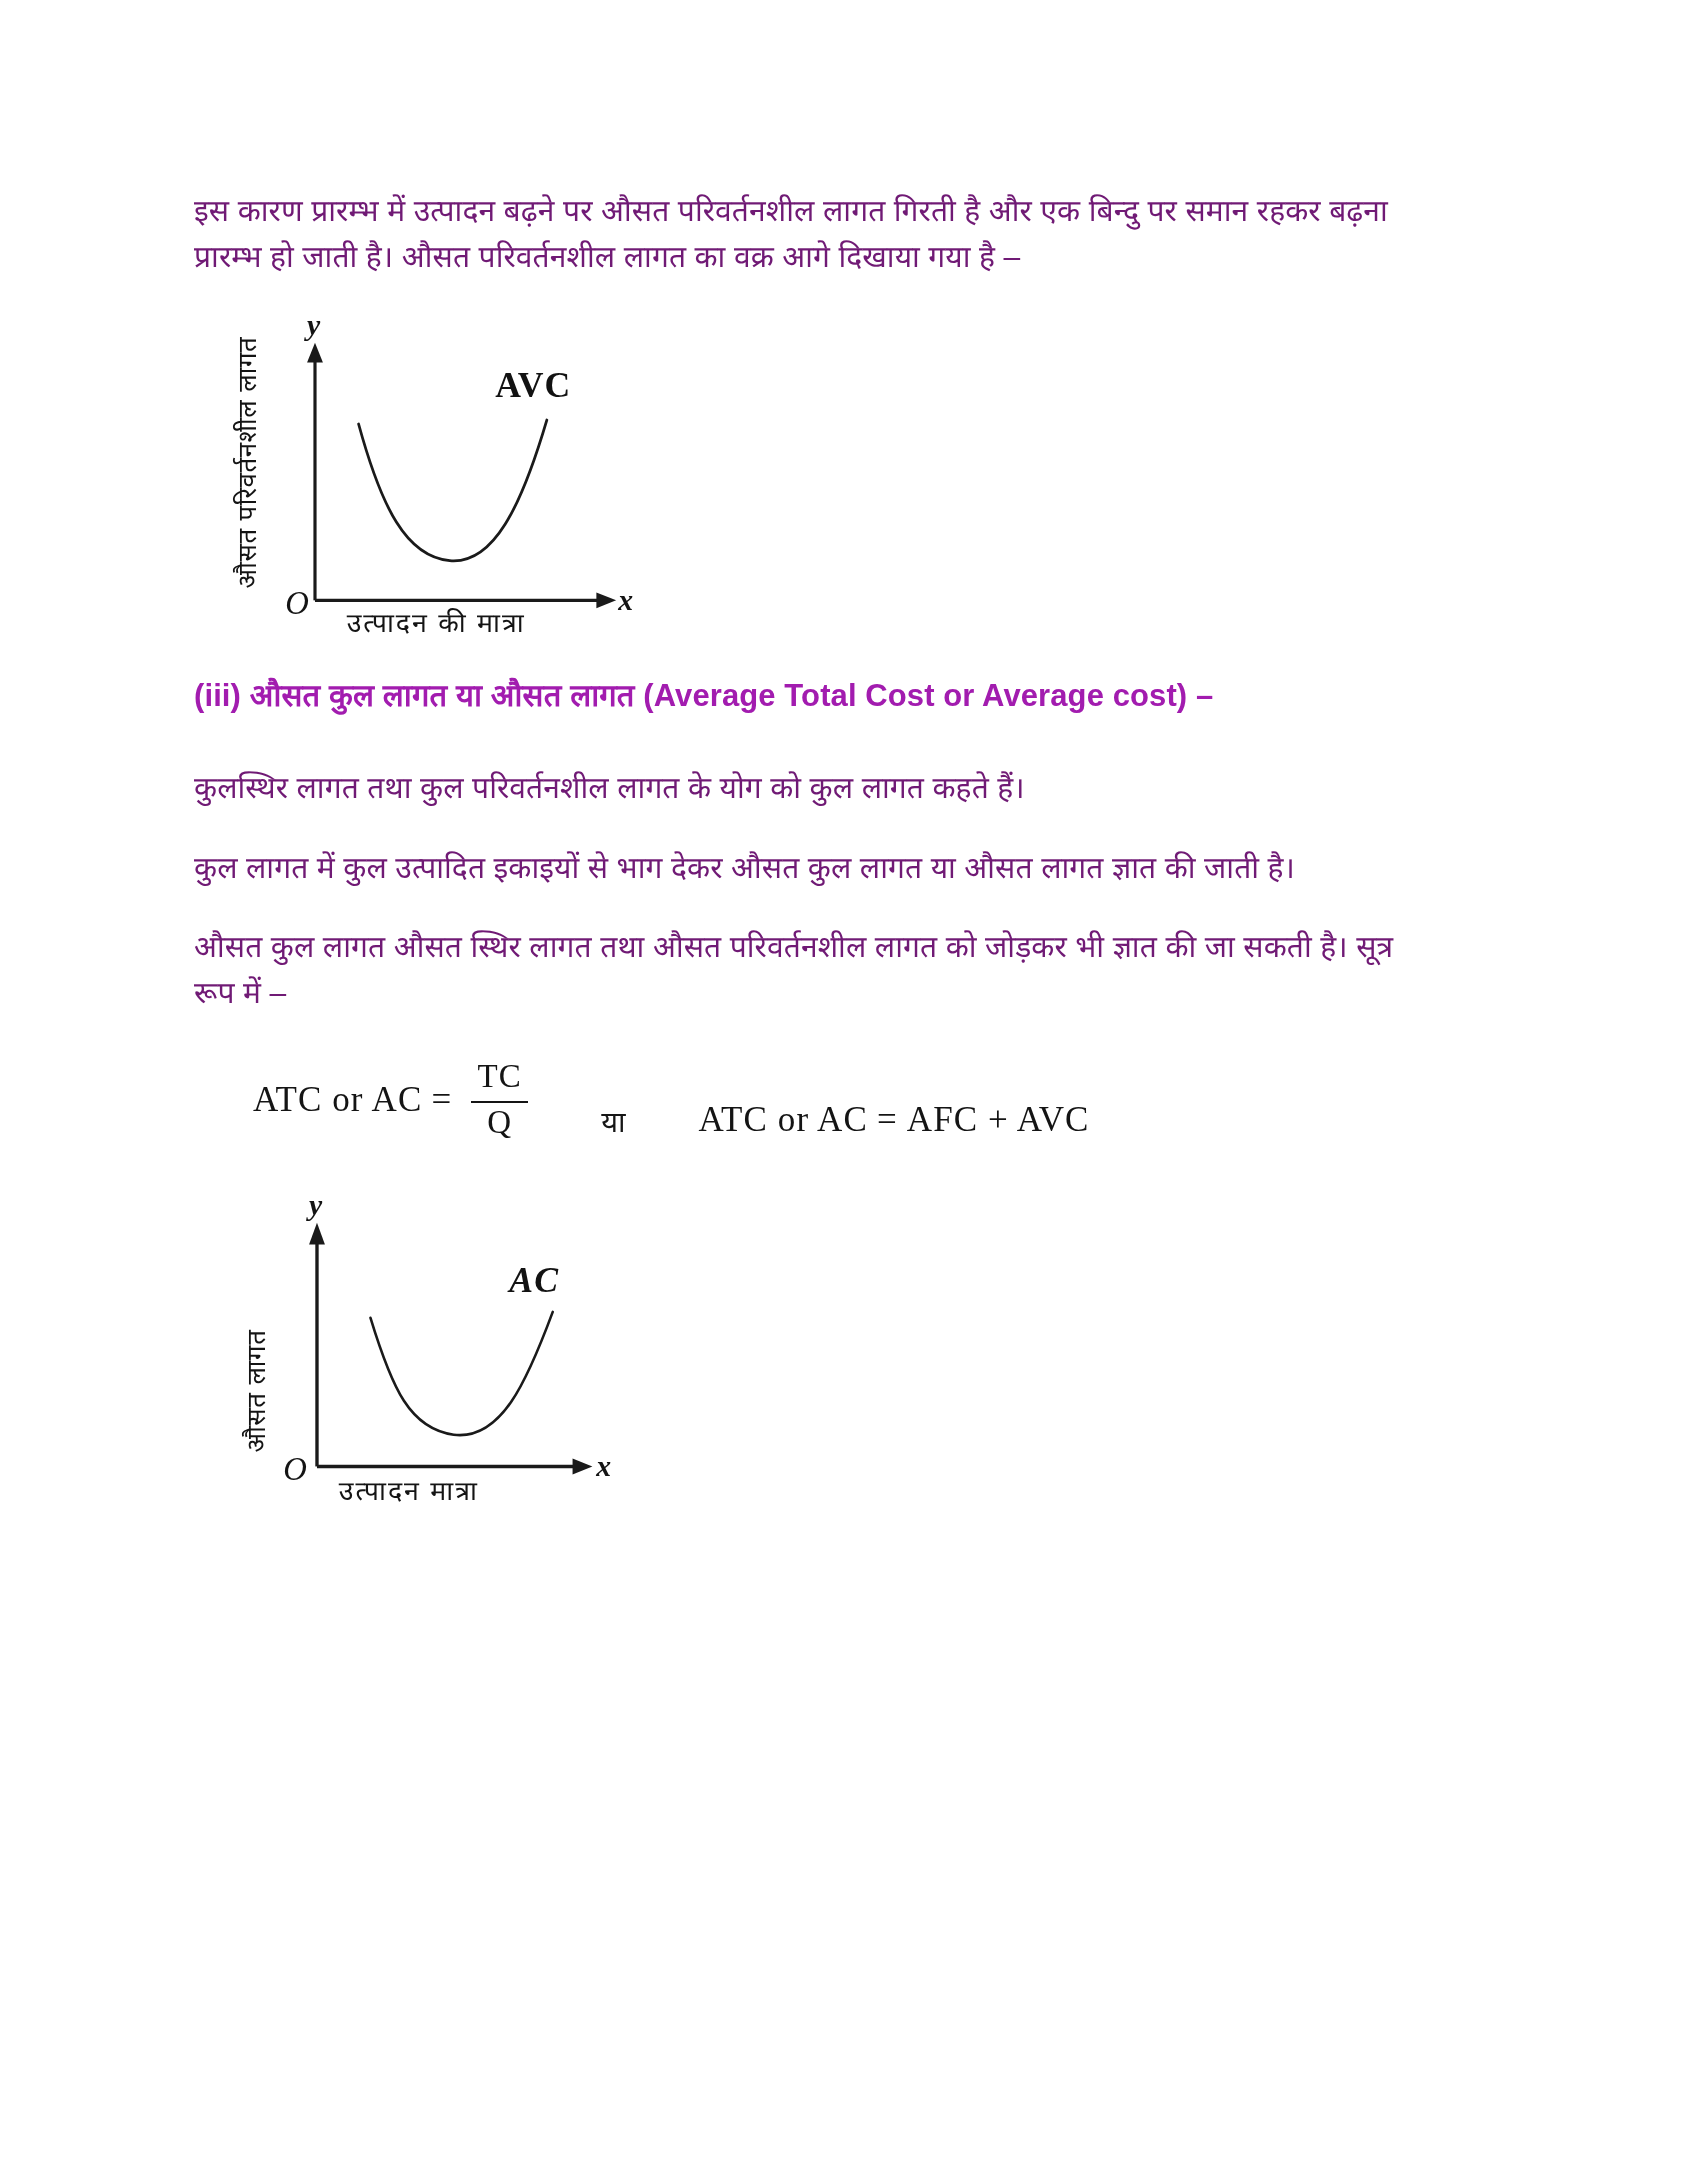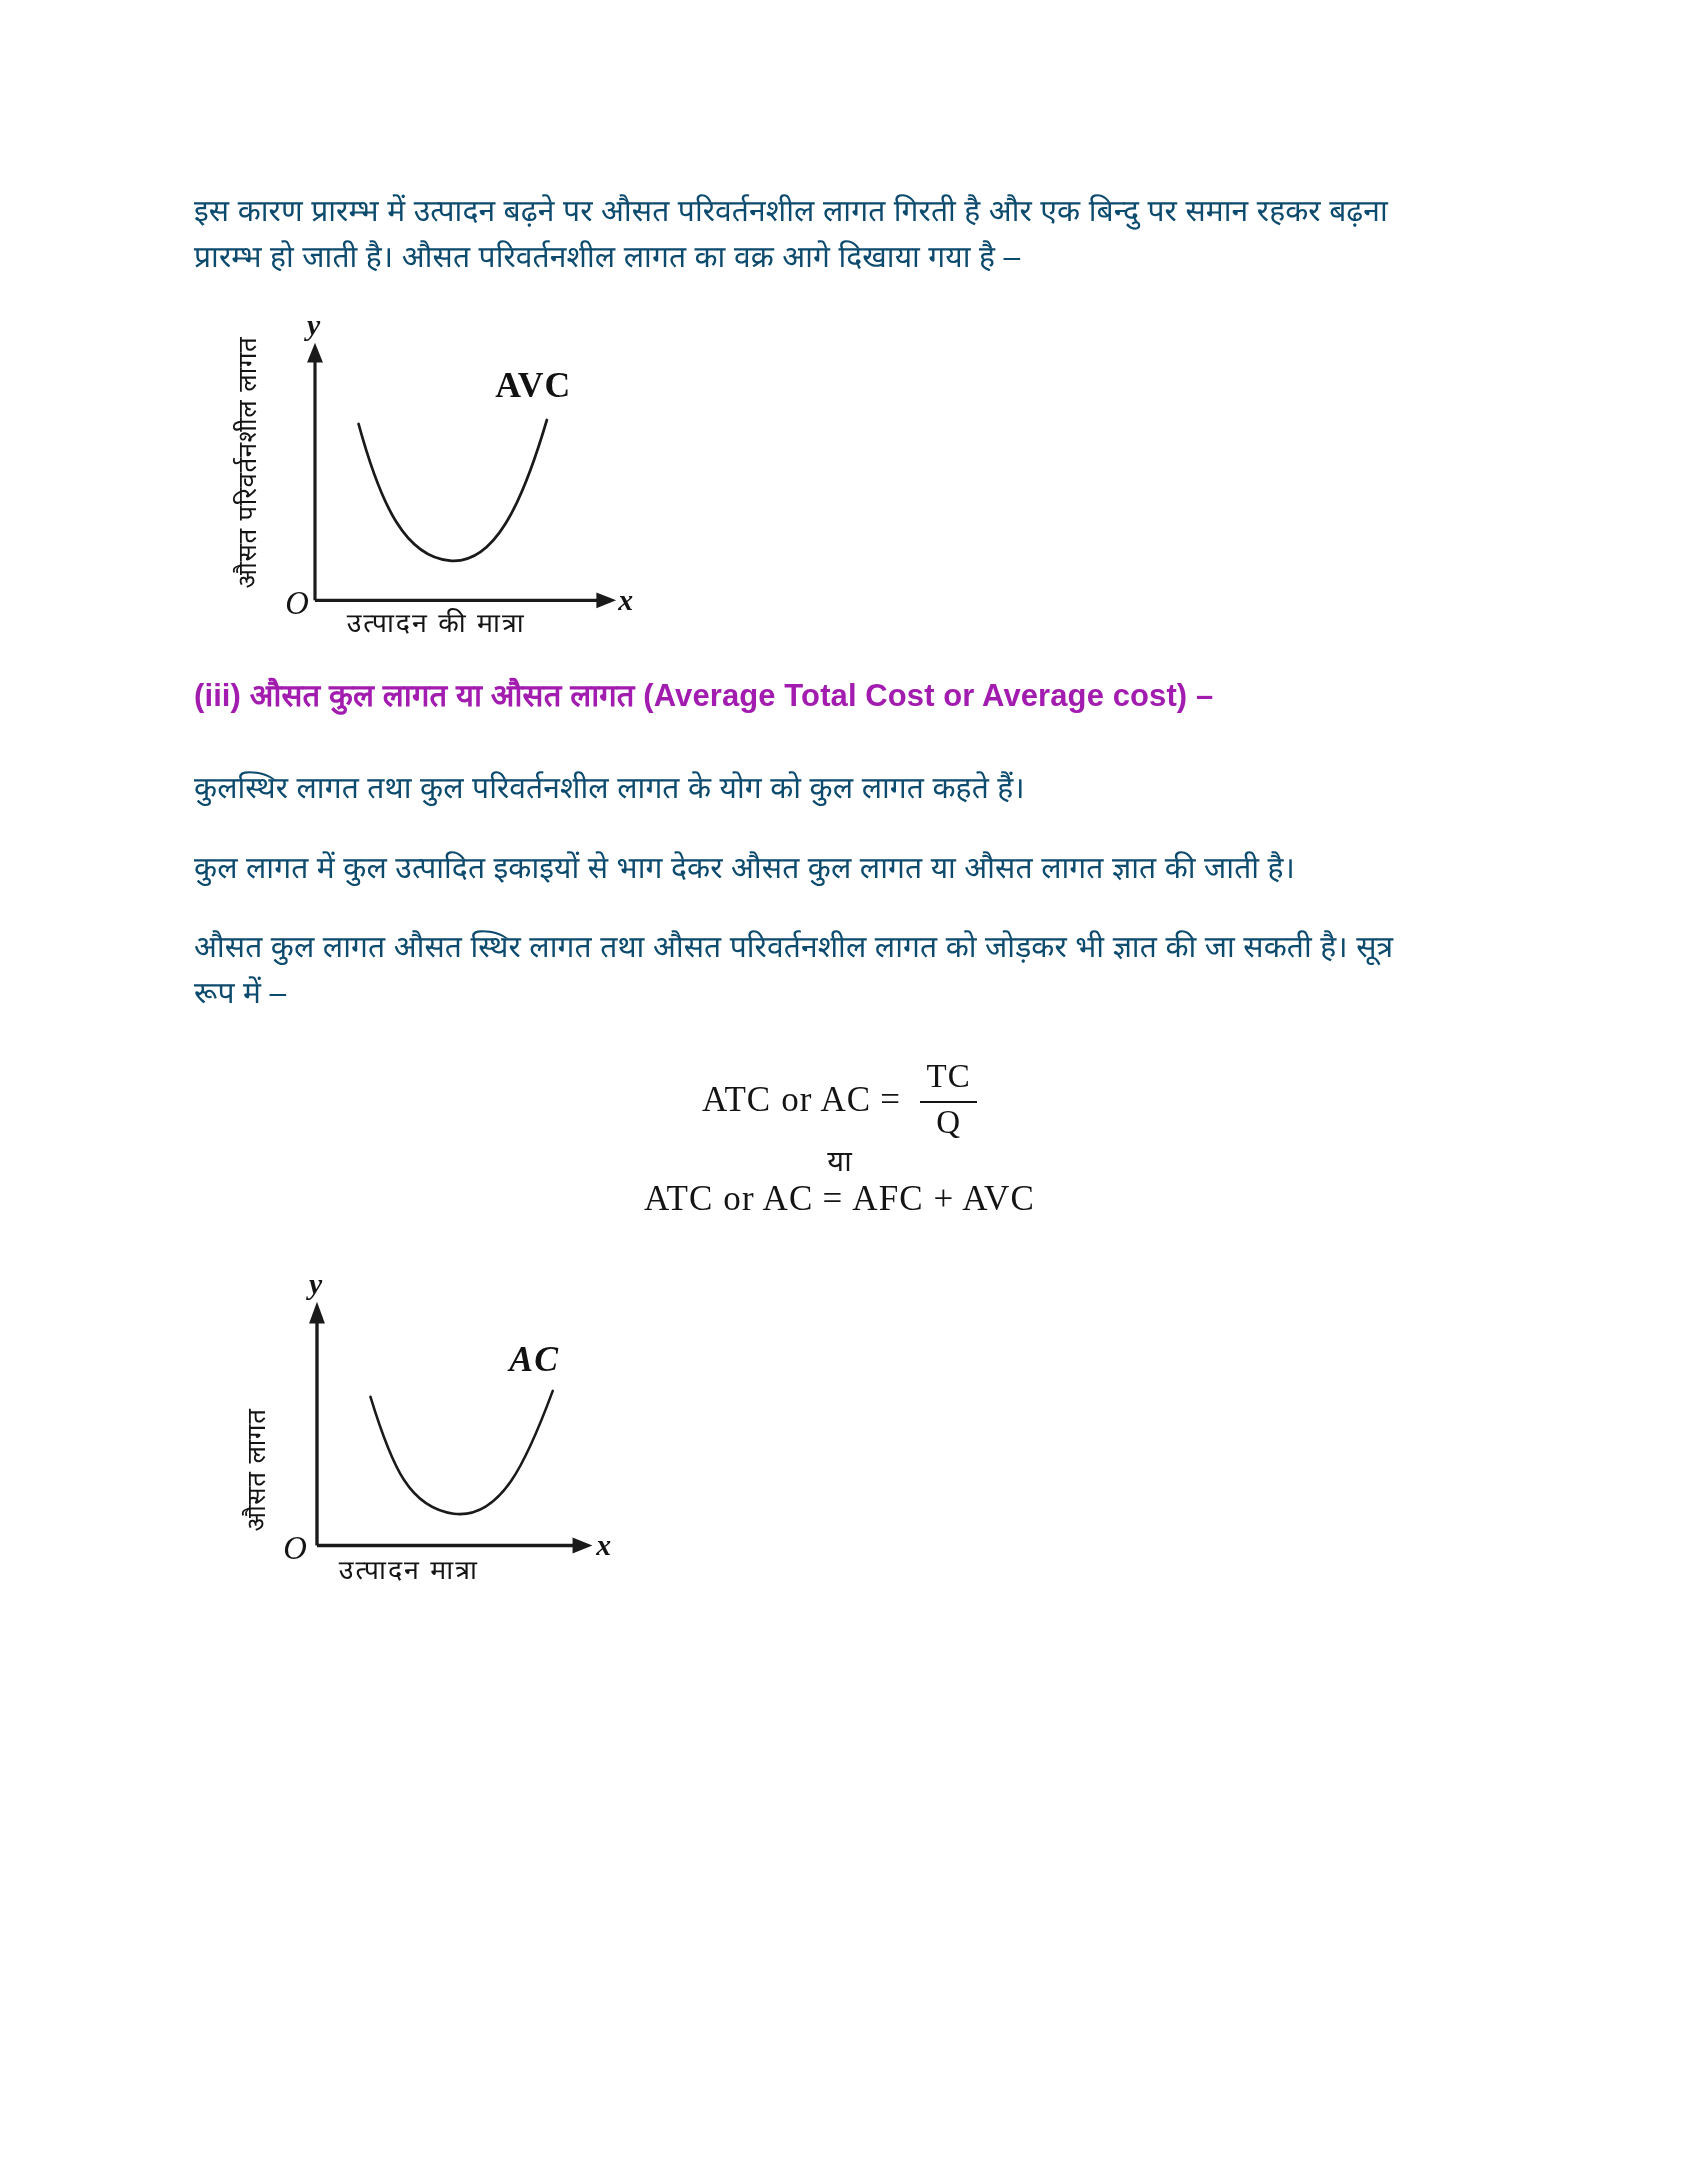--- a/index.html
+++ b/index.html
@@ -24,21 +24,21 @@
     background: #fff;
     box-sizing: border-box;
     padding: 188px 257px 119px 194px;
   }
 
   
   .para {
     font-size: 30px;
     line-height: 1.52;
     letter-spacing: 0.1px;
-    color: #0c4a6e;
+    color: #701a75;
     margin: 0 0 34px 0;
     text-align: left;
     max-width: 1236px;
   }
 
   .para.tight { margin-bottom: 30px; }
 
   .heading {
     font-size: 31px;
     font-weight: 700;
@@ -54,25 +54,24 @@
     margin: 16px 0 34px 0;
   }
   .figure svg { display: block; }
 
   .fig-avc { margin-left: 14px; }
   .fig-ac  { margin-left: 14px; margin-top: 30px; }
 
   
   .formula-row {
     display: flex;
-    align-items: center;
+    align-items: flex-end;
     margin: 44px 0 57px 59px;
     font-family: "Liberation Serif", "DejaVu Serif", serif;
     color: #141414;
-    flex-direction: column;
   }
   .formula-seg {
     display: flex;
     align-items: center;
     font-size: 35px;
     letter-spacing: 1.1px;
     white-space: nowrap;
   }
   .formula-seg .op { margin: 0 9px; }
   .frac {

